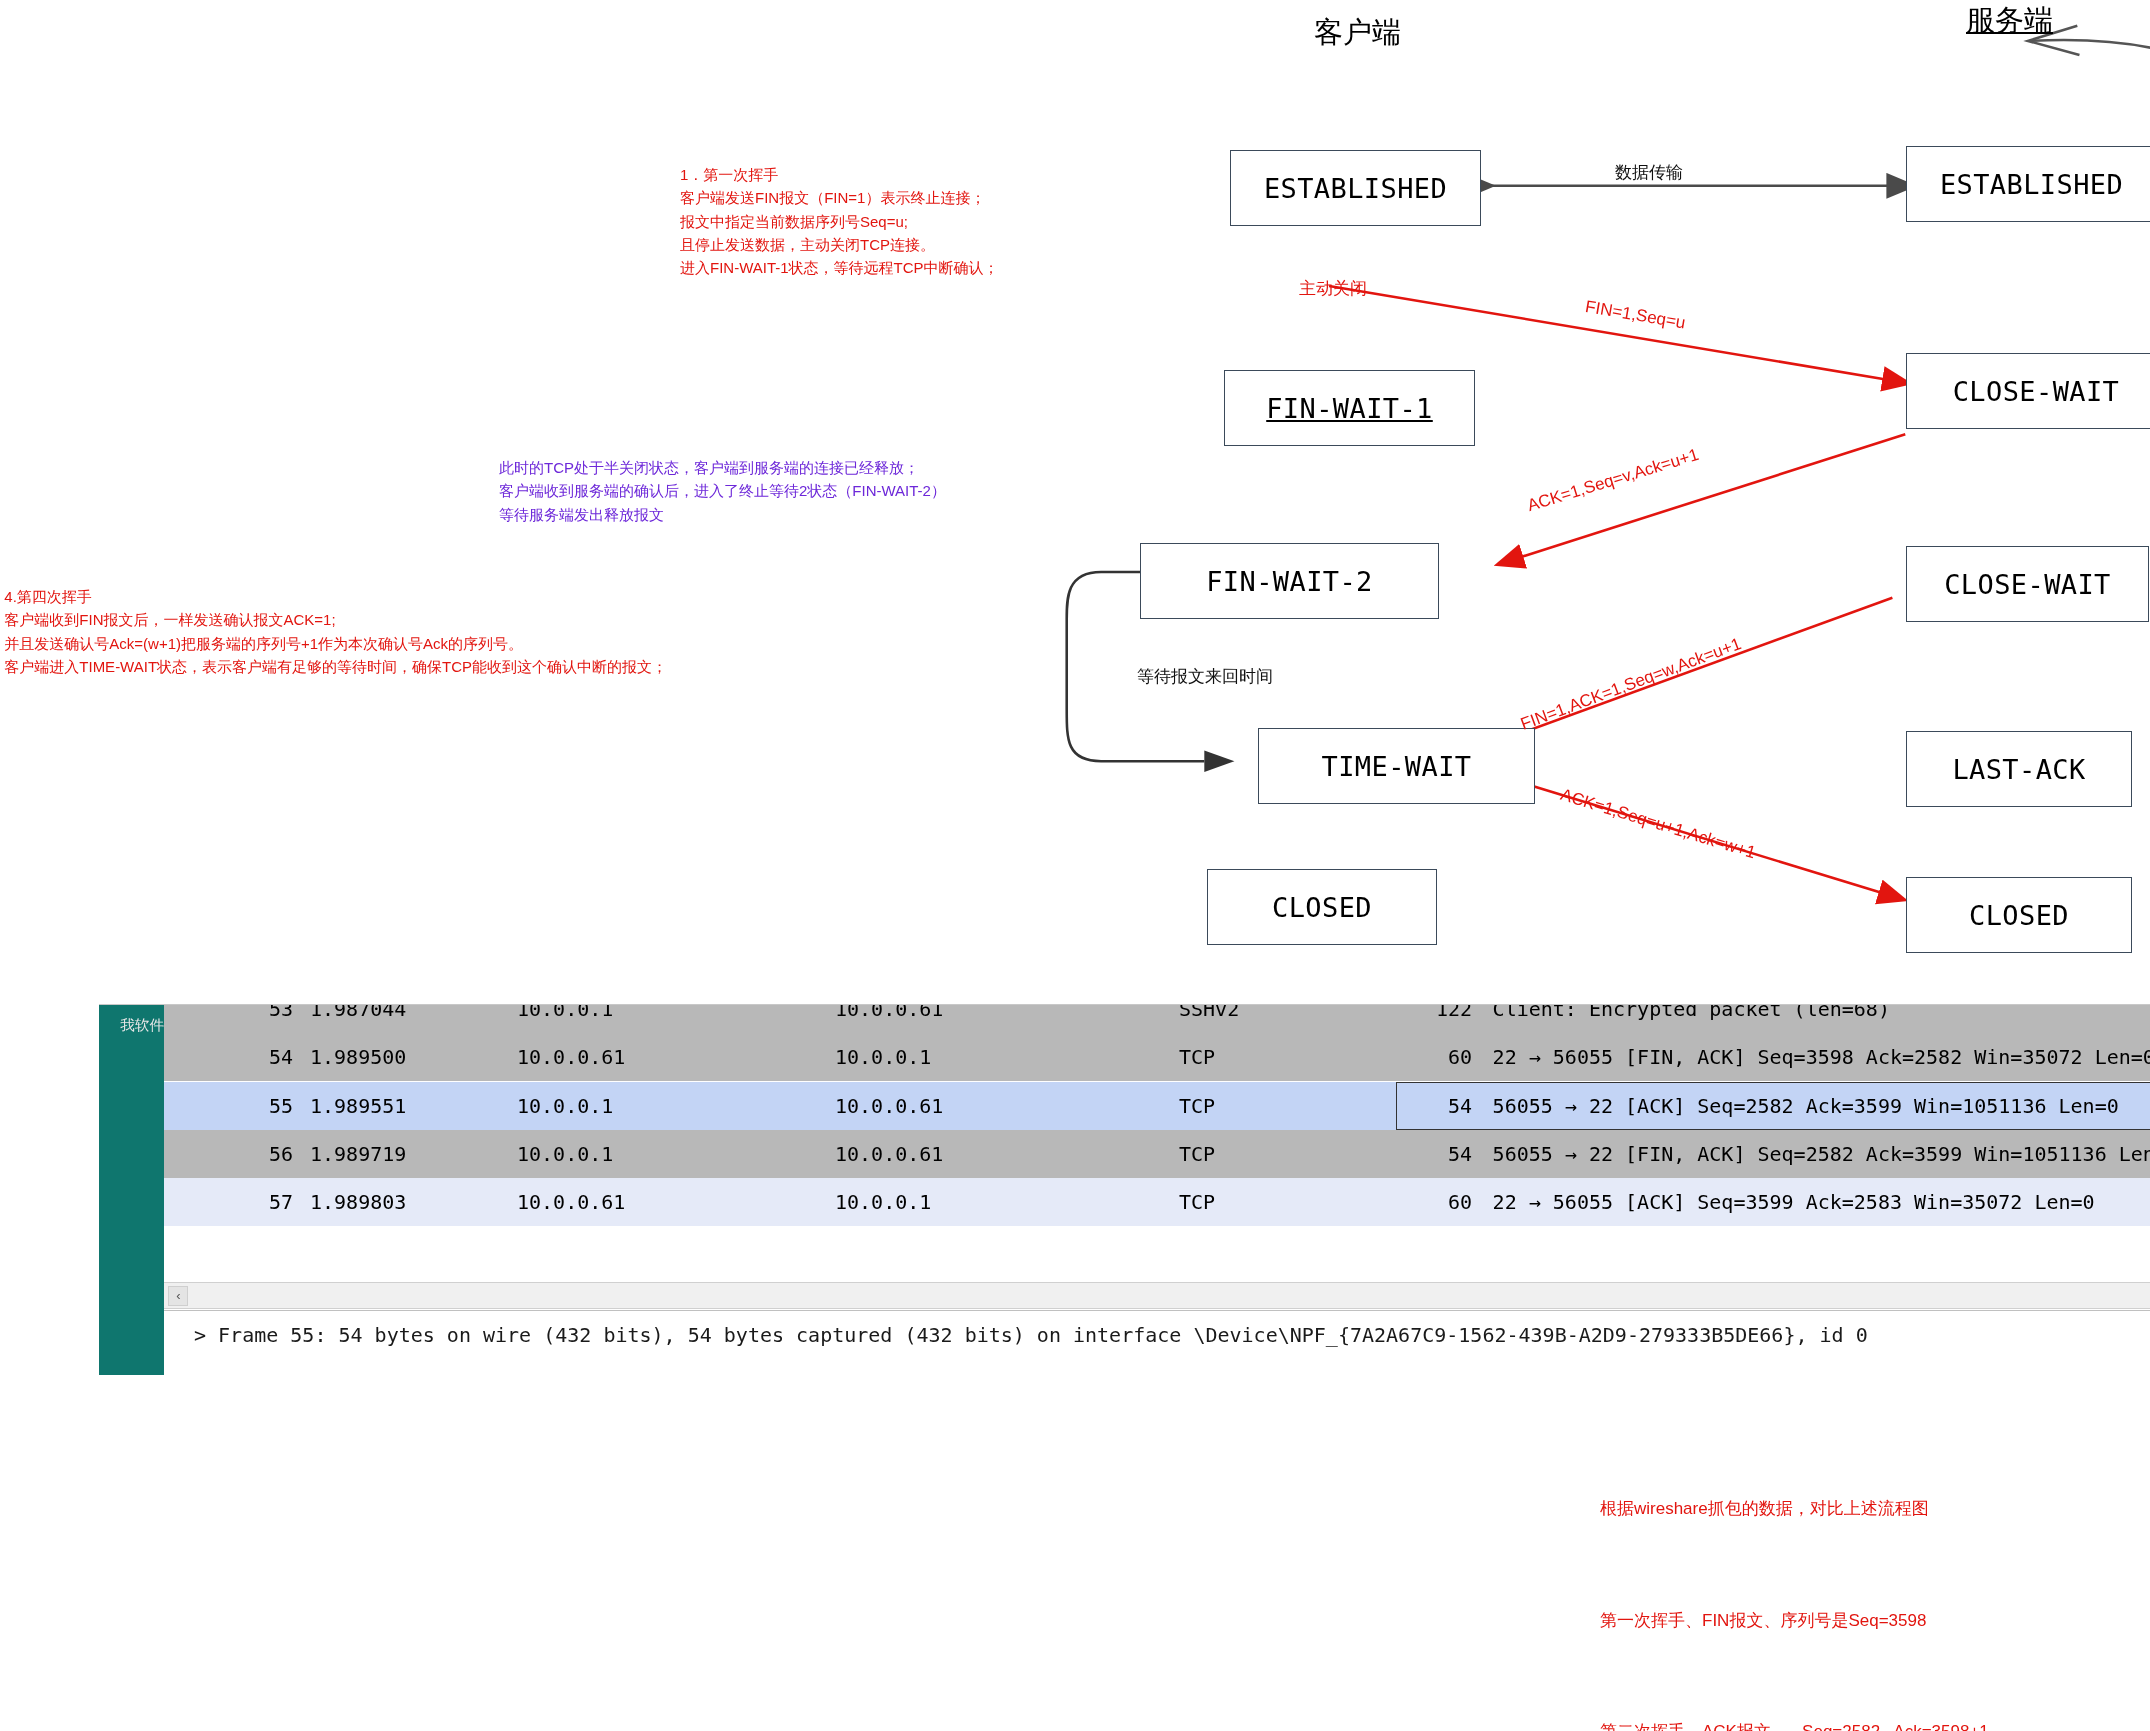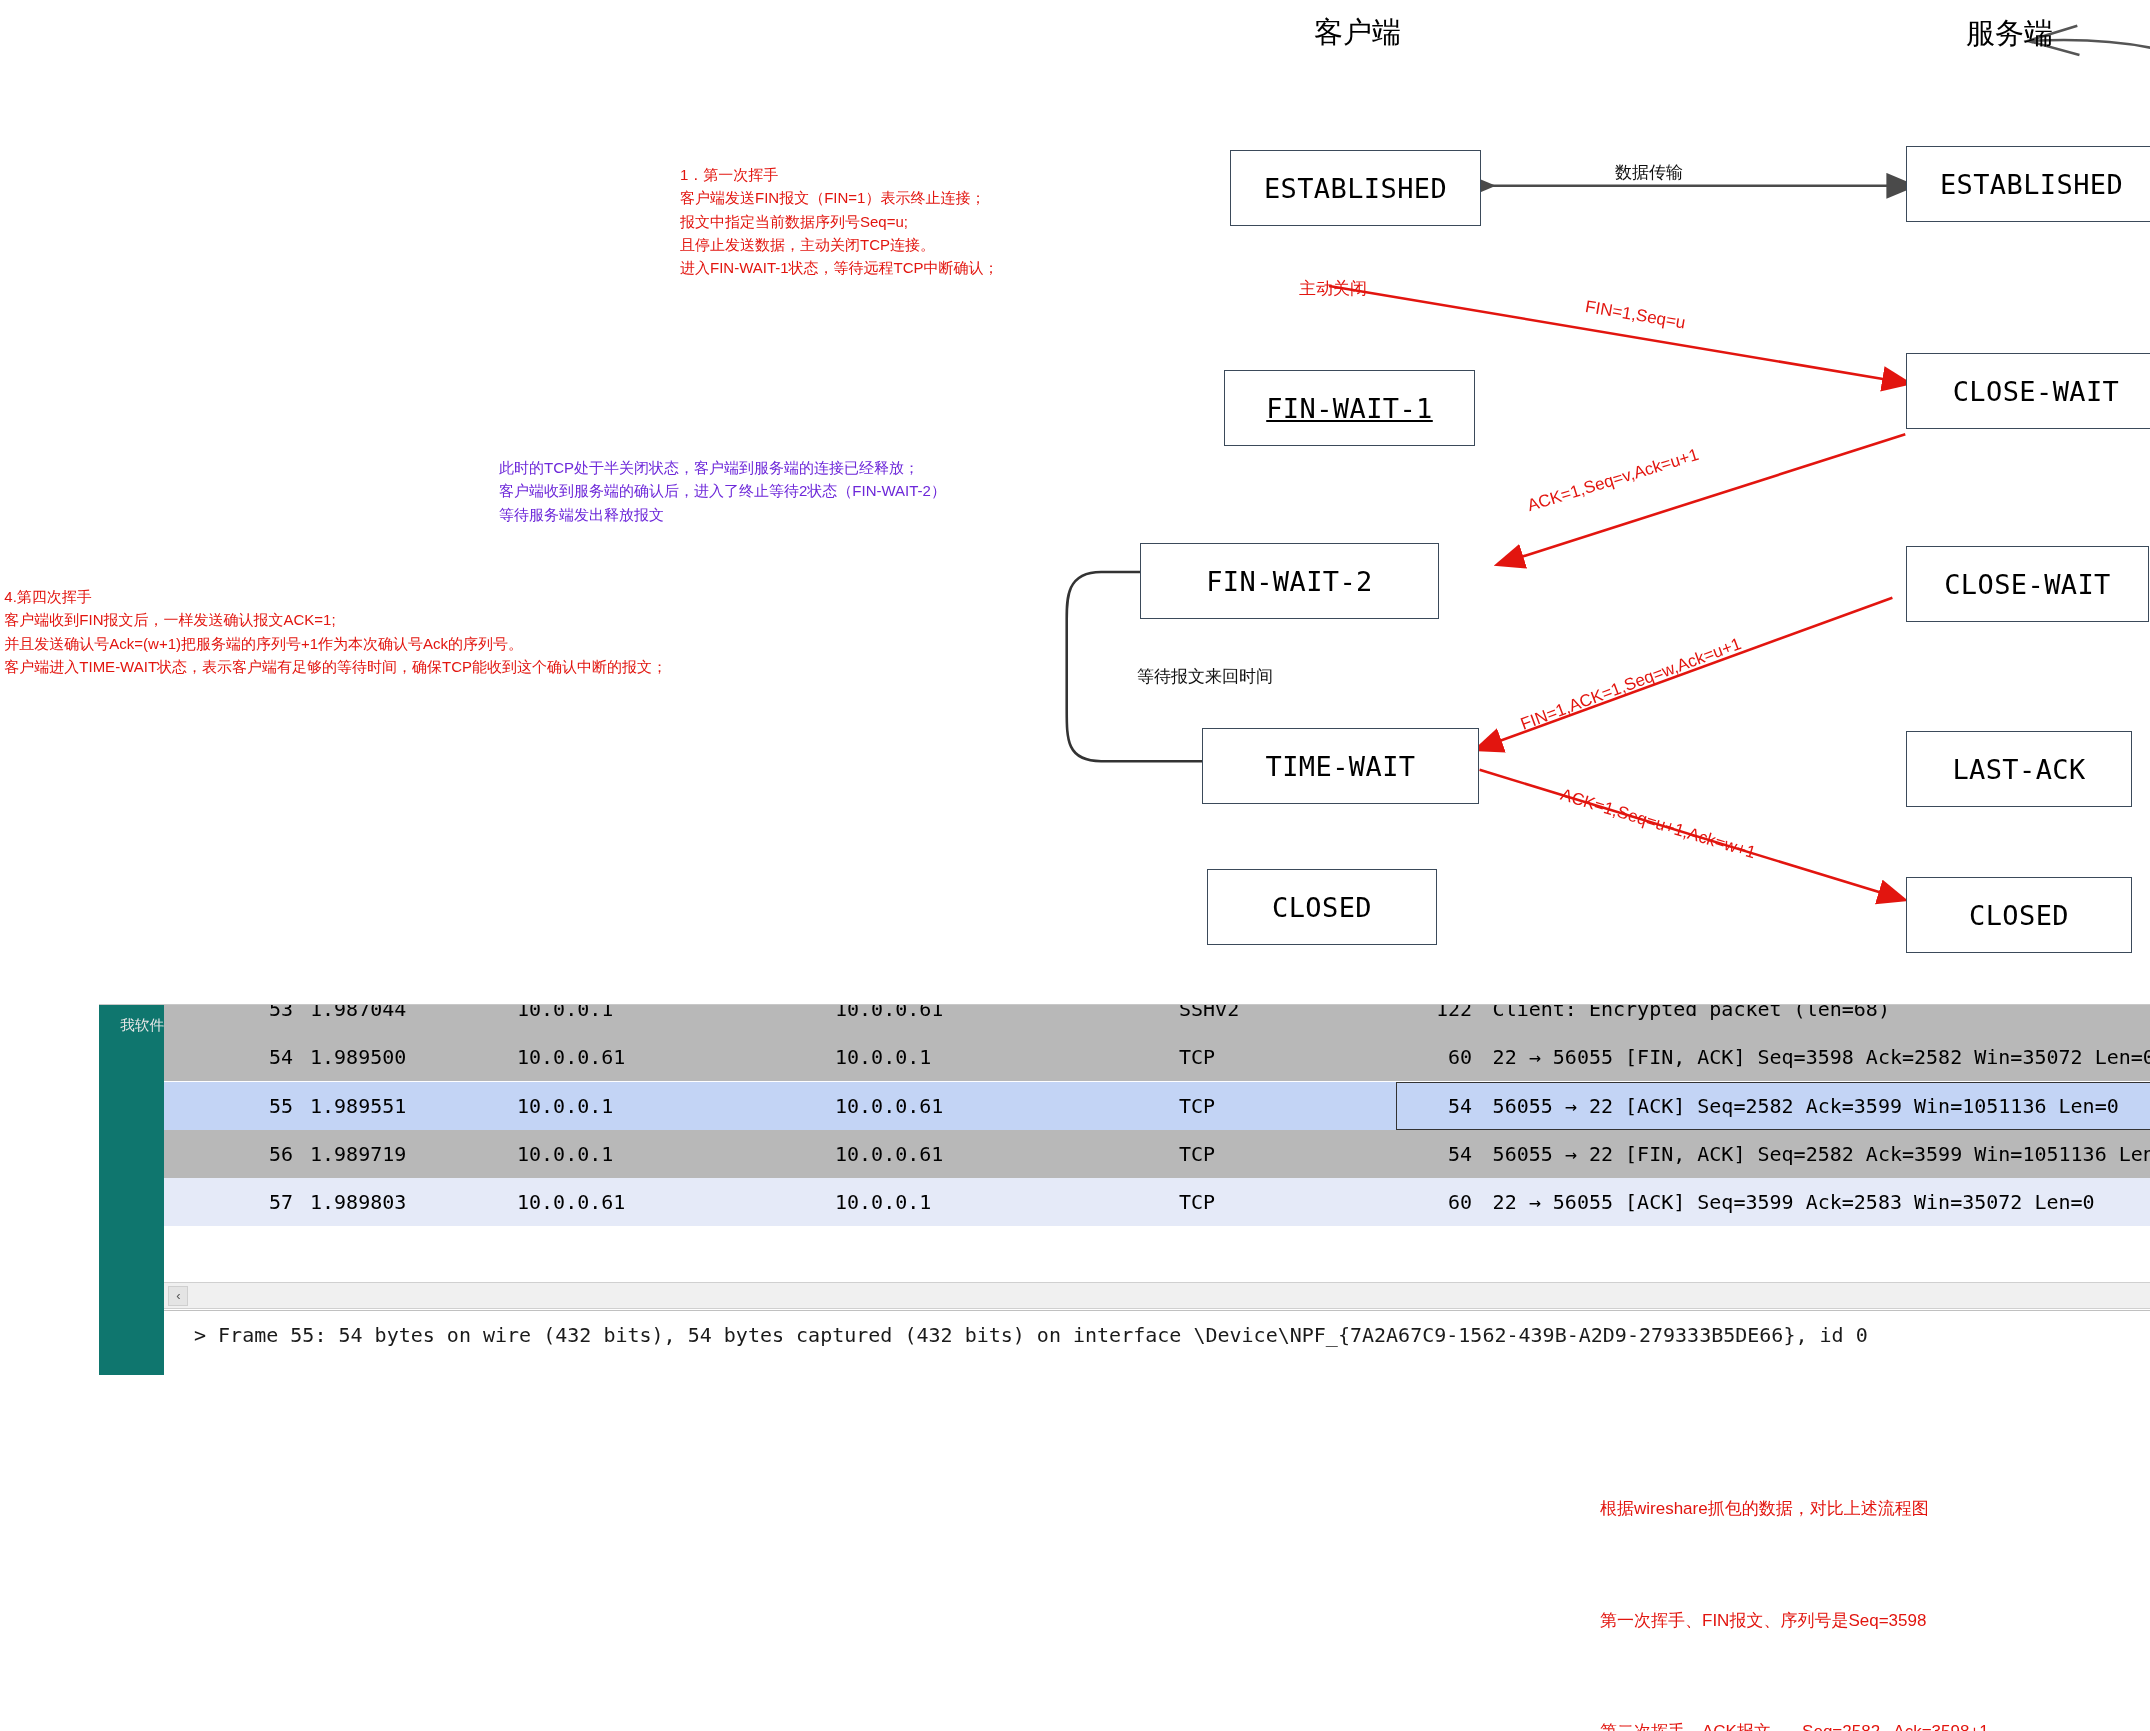--- a/index.html
+++ b/index.html
@@ -205,26 +205,26 @@
       <line x1="4400" y1="1390" x2="3440" y2="1740" stroke="#e2150f" stroke-width="6" marker-end="url(#arrRed)"></line>
 
       <line x1="3440" y1="1790" x2="4420" y2="2090" stroke="#e2150f" stroke-width="6" marker-end="url(#arrRed)"></line>
 
       <path d="M2800,1330 L2560,1330 C2480,1330 2480,1390 2480,1440
                L2480,1650 C2480,1720 2480,1770 2560,1770 L2800,1770" fill="none" stroke="#333" stroke-width="6"></path>
       <polygon points="2800,1745 2870,1770 2800,1795" fill="#333"></polygon>
     </svg>
 
     <div class="hdr" style="left:1314px; top:13px;">客户端</div>
-    <div class="hdr" style="left:1966px; top:14px;">服务端</div>
+    <div class="hdr" style="left:1966px; top:1px;text-decoration:underline;">服务端</div>
 
     <div class="state-box" style="left:1230px; top:150px; width:249px; height:74px;">ESTABLISHED</div>
     <div class="state-box" style="left:1224px; top:370px; width:249px; height:74px;text-decoration:underline;">FIN-WAIT-1</div>
     <div class="state-box" style="left:1140px; top:543px; width:297px; height:74px;">FIN-WAIT-2</div>
-    <div class="state-box" style="left:1202px; top:728px; width:275px; height:74px;">TIME-WAIT</div>
+    <div class="state-box" style="left:1258px; top:728px; width:275px; height:74px;">TIME-WAIT</div>
     <div class="state-box" style="left:1207px; top:869px; width:228px; height:74px;">CLOSED</div>
 
     <div class="state-box" style="left:1906px; top:146px; width:249px; height:74px;">ESTABLISHED</div>
     <div class="state-box" style="left:1906px; top:353px; width:258px; height:74px;">CLOSE-WAIT</div>
     <div class="state-box" style="left:1906px; top:546px; width:241px; height:74px;">CLOSE-WAIT</div>
     <div class="state-box" style="left:1906px; top:731px; width:224px; height:74px;">LAST-ACK</div>
     <div class="state-box" style="left:1906px; top:877px; width:224px; height:74px;">CLOSED</div>
 
     <div class="lbl black" style="left:1615px; top:161px;">数据传输</div>
 

